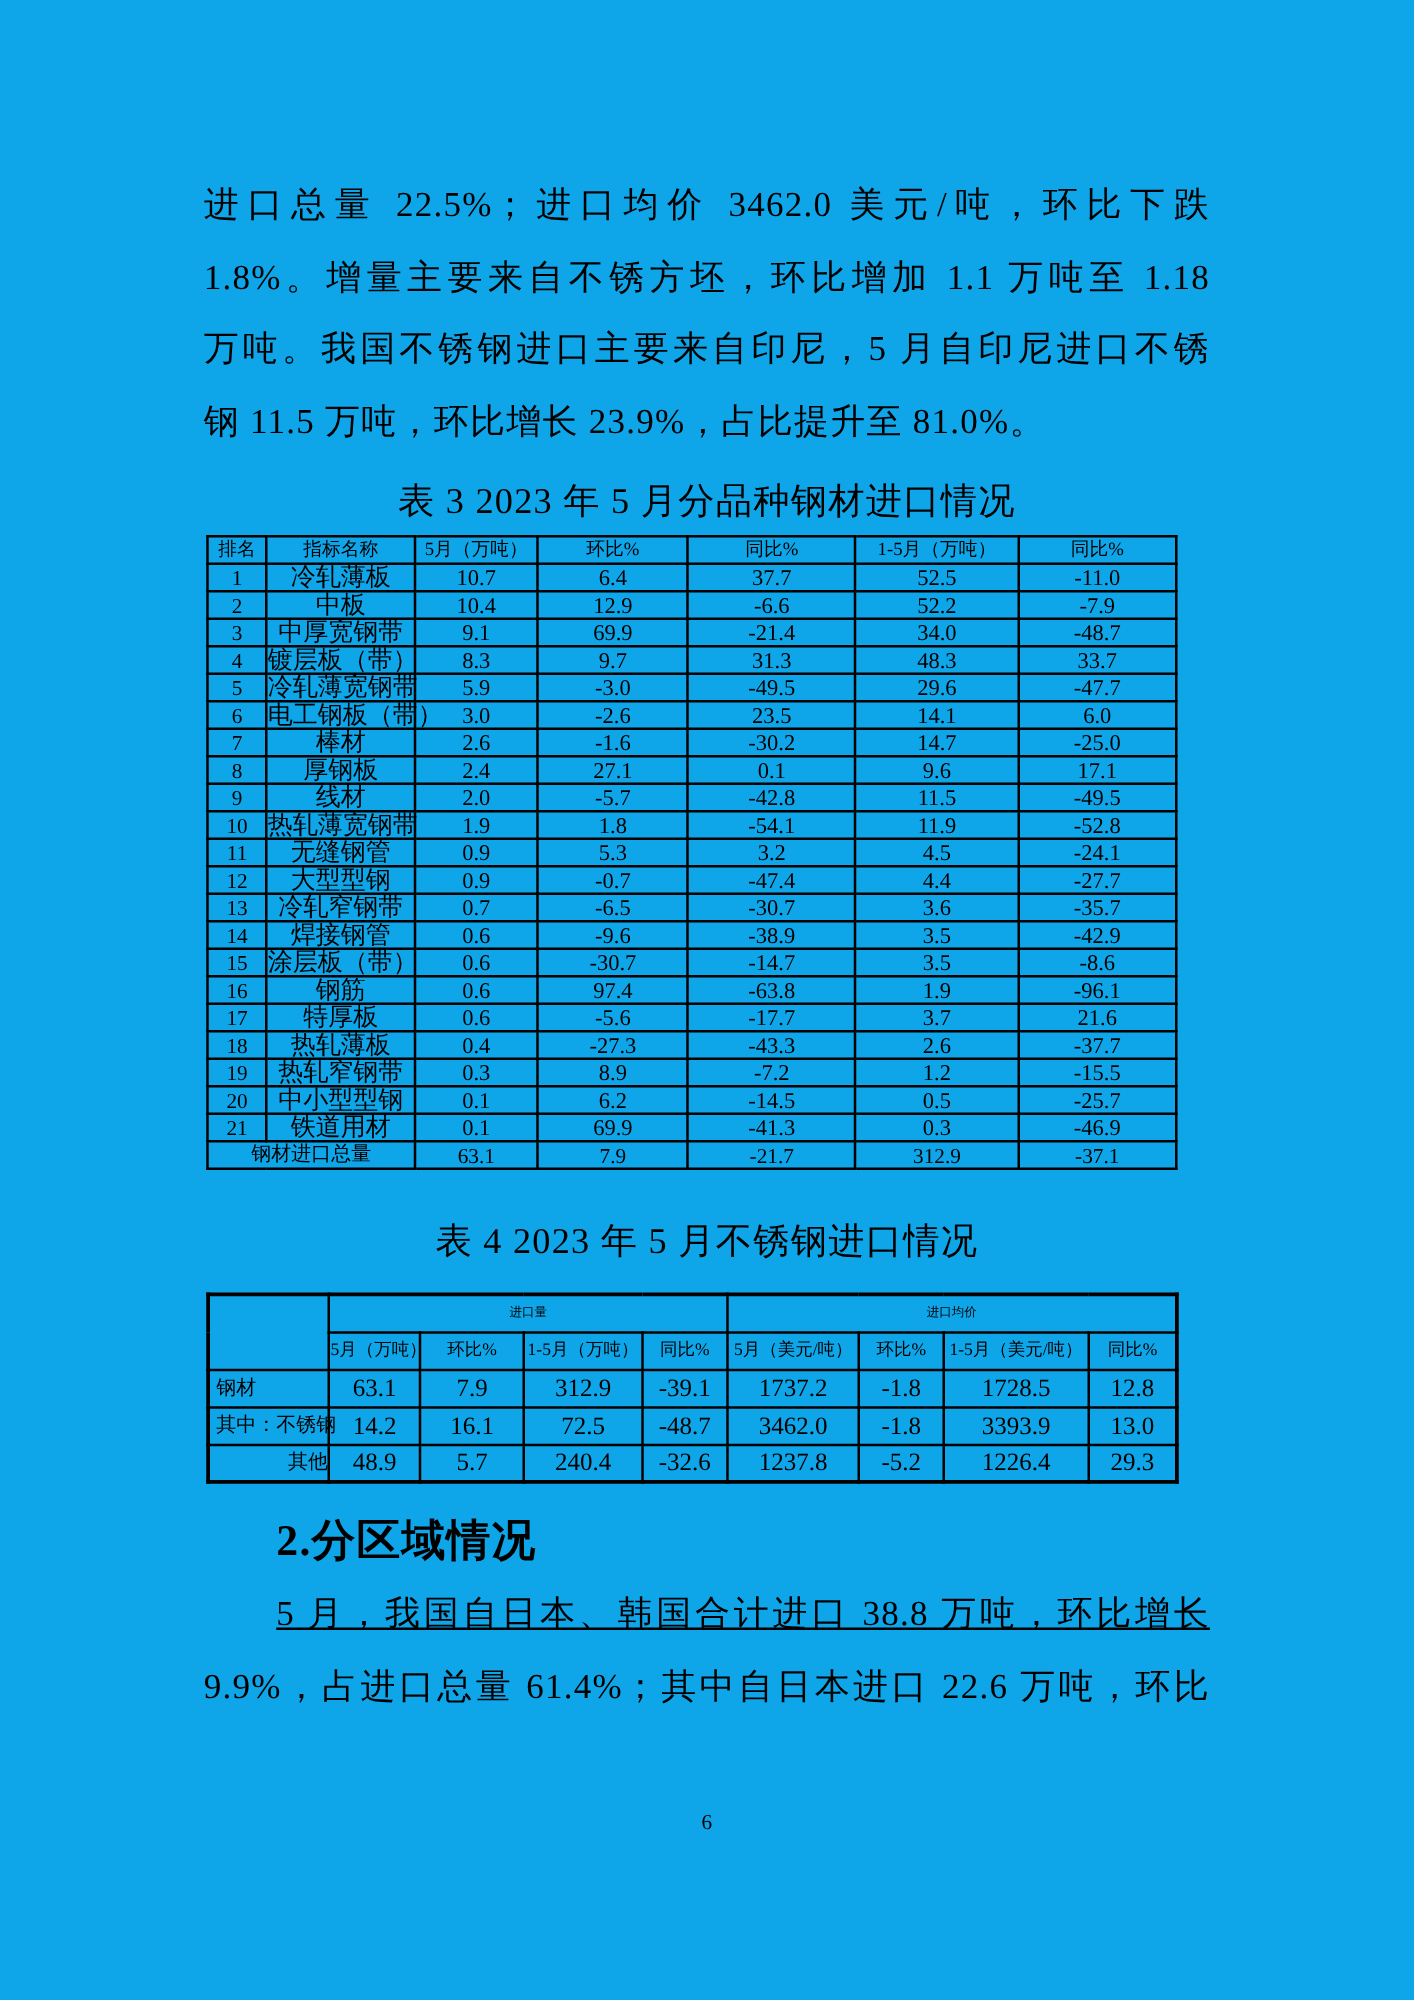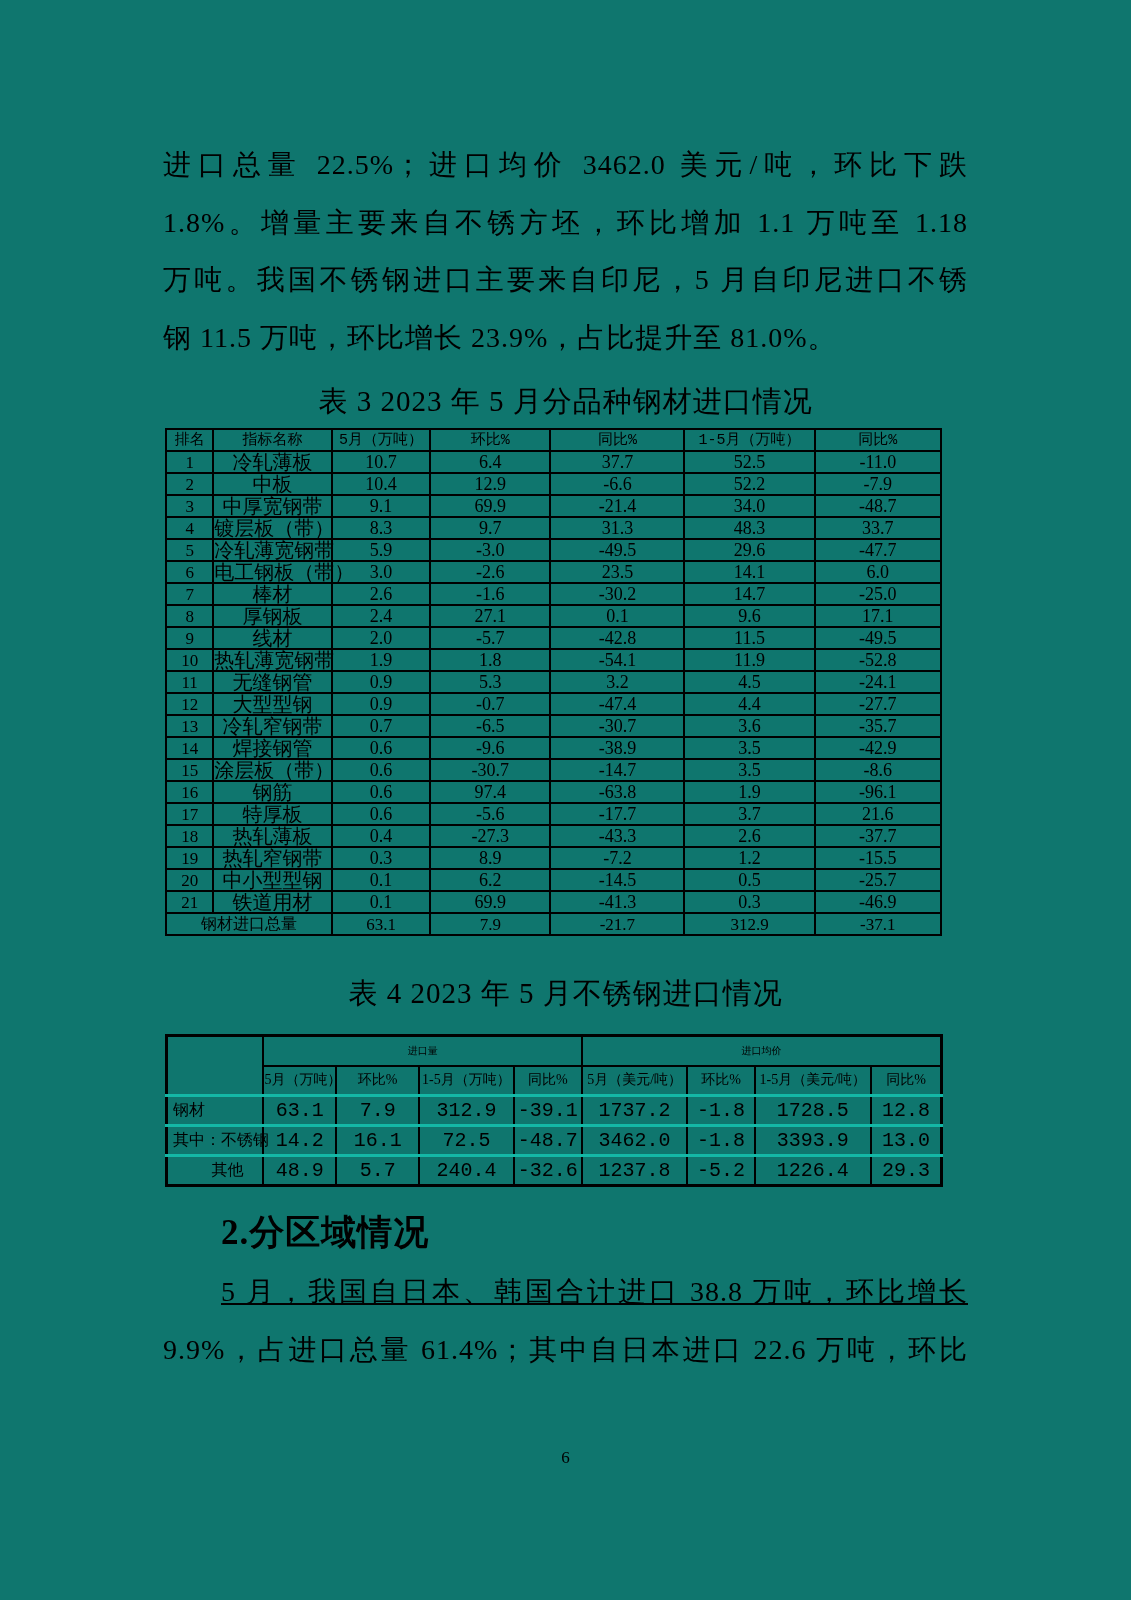--- a/index.html
+++ b/index.html
@@ -1,18 +1,18 @@
 <!DOCTYPE html>
 <html><head>
 <meta charset="utf-8">
 <style>
   * { margin:0; padding:0; box-sizing:content-box; }
   html,body { background:#ffffff; }
   .page {
-    position:relative; width:1131px; height:1600px; background:#0f766e;
+    position:relative; width:1131px; height:1600px; background:#0ea5e9;
     font-family:"Liberation Serif","DejaVu Serif",serif; color:#000; overflow:hidden;
   }
   .content { padding:136px 163px 0 163px; }
 
   .para-line {
     font-size:28px; line-height:57.5px; letter-spacing:1px;
     text-align:justify; text-align-last:justify; white-space:nowrap;
   }
   .intro .para-line:last-child { text-align-last:left; }
 
@@ -21,34 +21,34 @@
   }
   .t3-title { margin-top:12px; }
   .t4-title { margin-top:34px; }
 
   table { border-collapse:collapse; width:775px; table-layout:fixed; margin-left:2px; }
   th, td { padding:0; text-align:center; font-weight:normal; overflow:visible; white-space:nowrap; }
 
   .t3 { margin-top:4px; }
   .t3 th, .t3 td { border:2px solid #000; font-size:18px; line-height:1; }
   .t3 tr { height:22px; }
-  .t3 thead th { font-size:15px;font-family:Liberation Mono, monospace; }
+  .t3 thead th { font-size:15px; }
   .t3 td.name { font-size:20px; }
   .t3 td.rank { font-size:17px; }
   .t3 tfoot td { font-size:17px;margin-left:37px; }
   .t3 tfoot td.total-label { font-size:16px; }
 
   .t4 { margin-top:18px; border:3px solid #000; }
   .t4 th, .t4 td { border:2px solid #000; line-height:1; }
   .t4 tr { height:30px; }
   .t4 thead th { font-size:10px; }
   .t4 thead tr.subhead th { font-size:14px; }
-  .t4 tbody td { font-size:20px; border-top:3px solid #14b8a6;font-family:Liberation Mono, monospace; }
+  .t4 tbody td { font-size:20px; border-top:1px solid #14b8a6; }
   .t4 tbody td.label { font-size:16px; text-align:left; padding-left:5px; }
-  .t4 tbody tr:last-child td.label { text-align:right; padding-right:19px; }
+  .t4 tbody tr:last-child td.label { text-align:right; padding-right:0; }
 
   .section-heading {
     margin-top:30px; font-size:35px; font-weight:bold; line-height:32px;
     padding-left:58px; letter-spacing:1px;
   }
   .section-para { margin-top:14px; }
   .section-para .para-line.indent { text-indent:58px;text-decoration:underline; }
 
   .page-number {
     position:absolute; top:1448px; left:0; width:100%;

